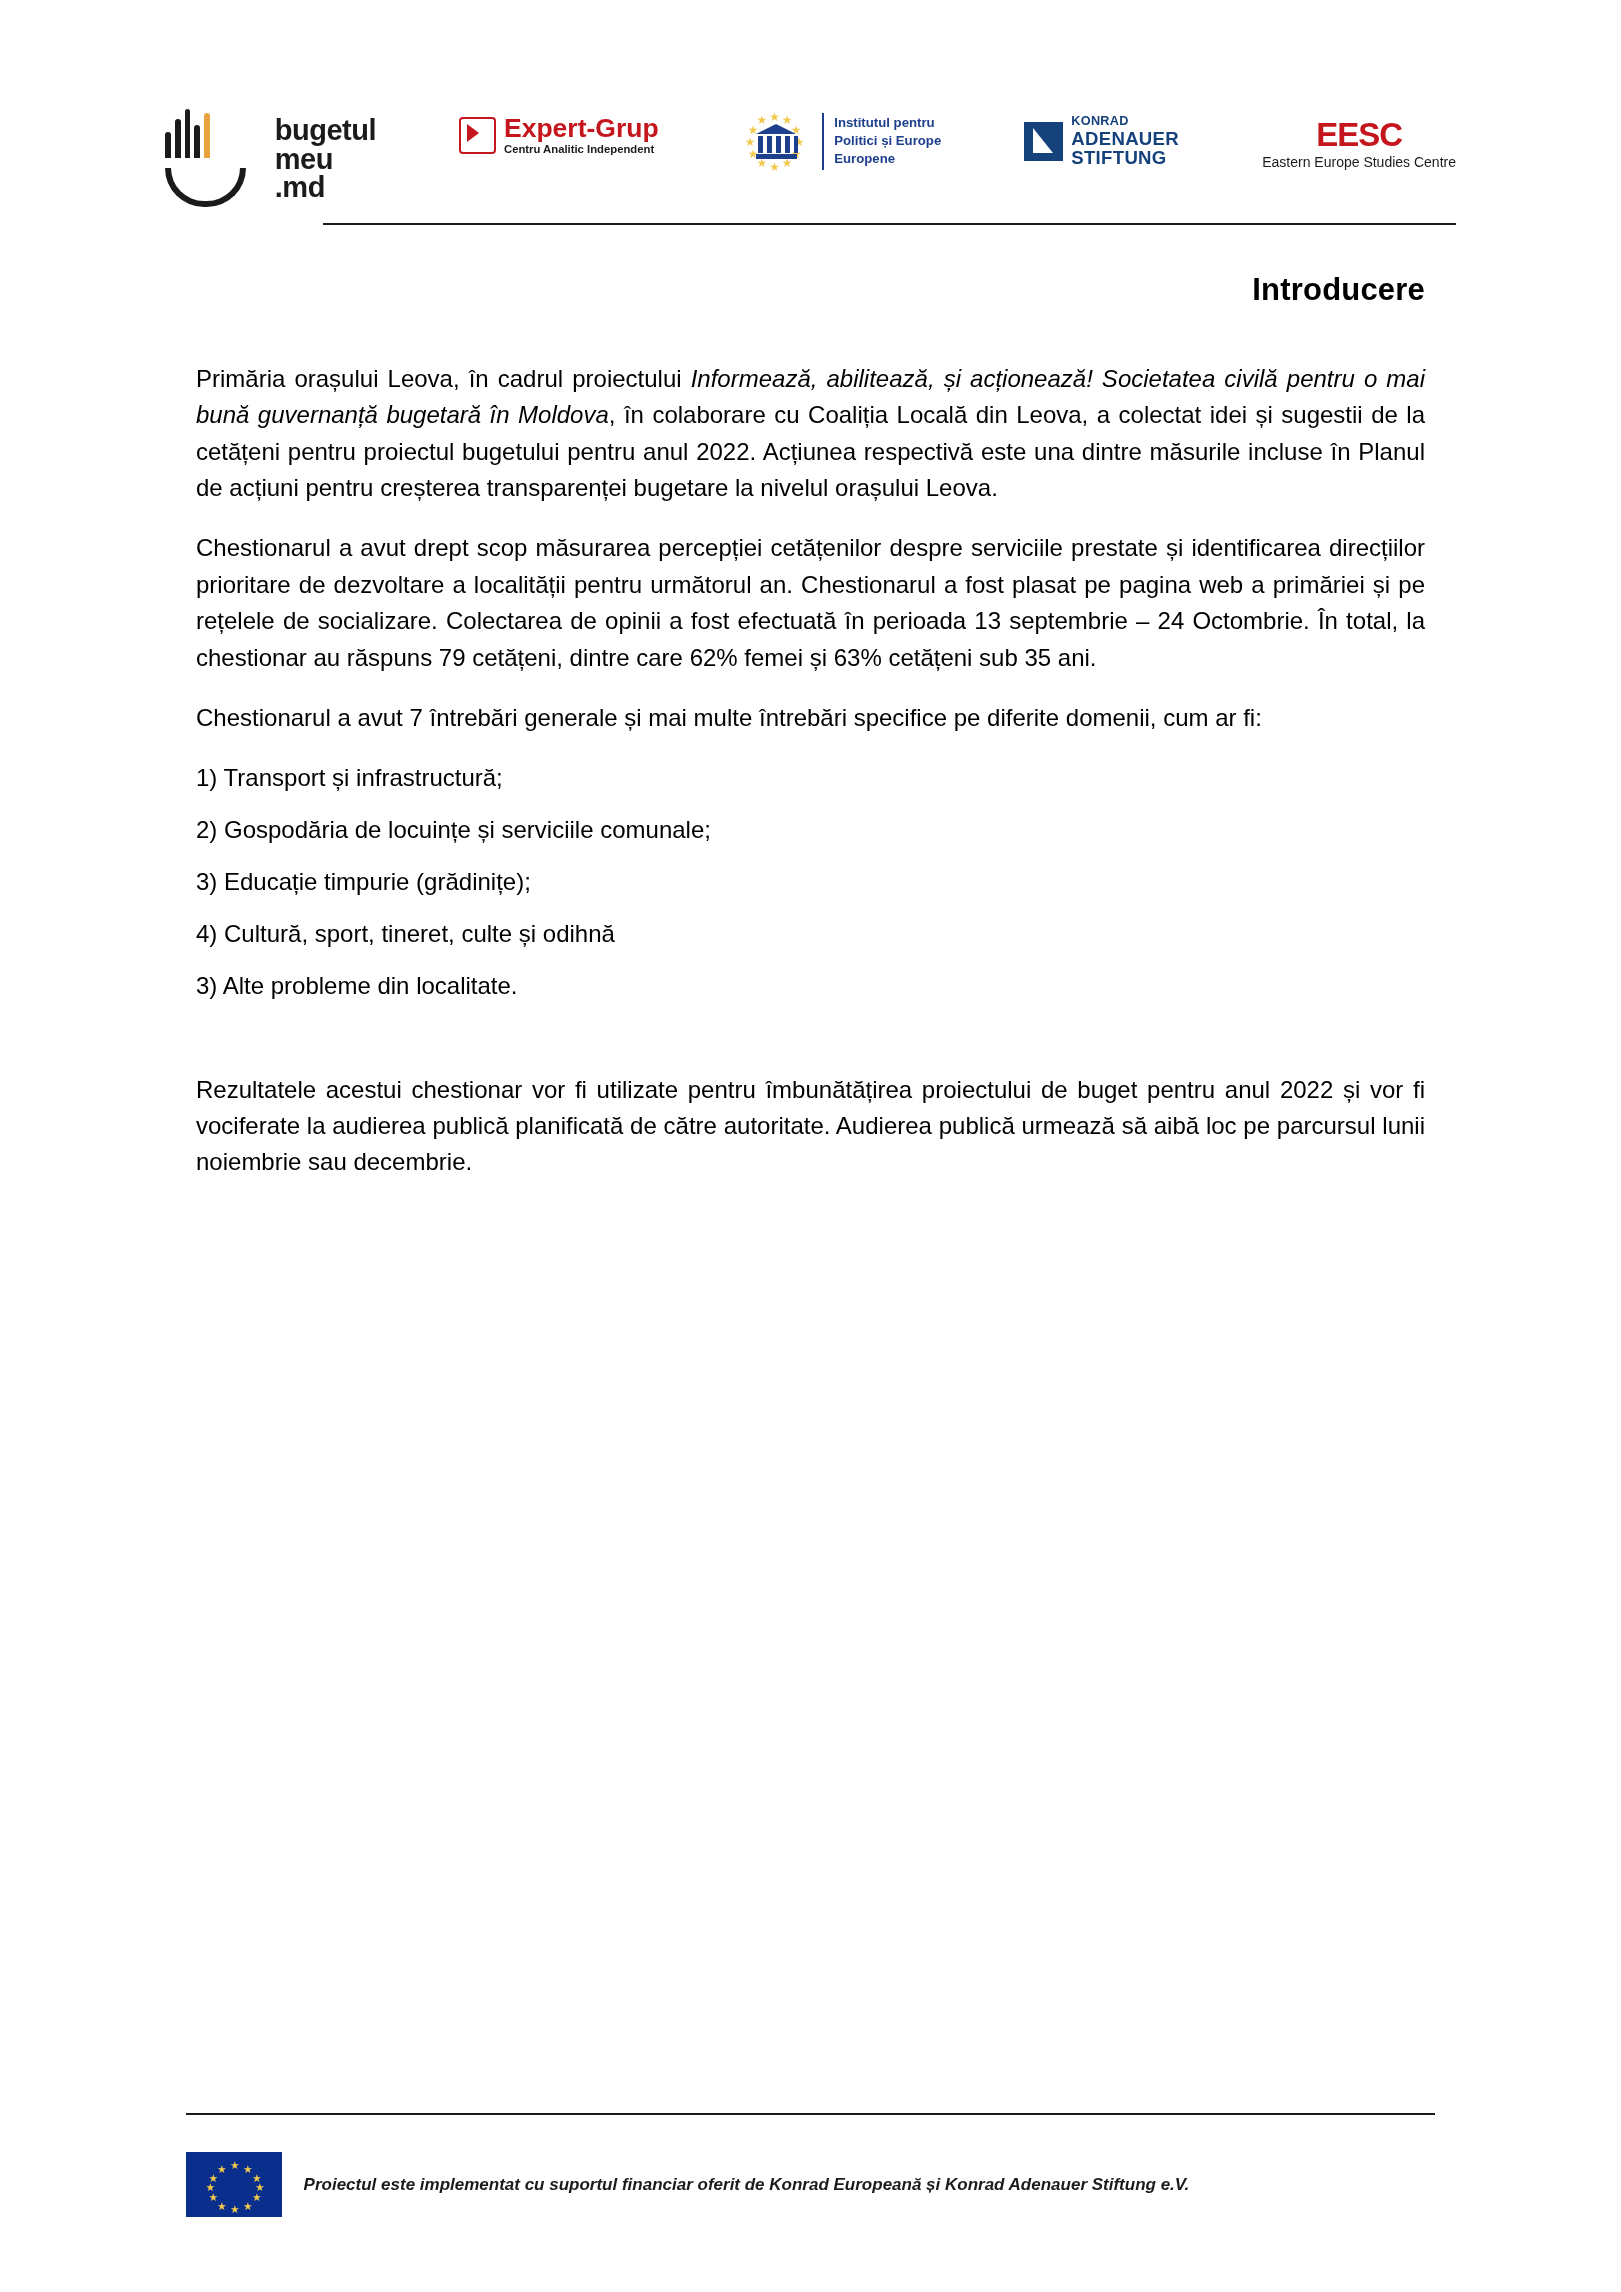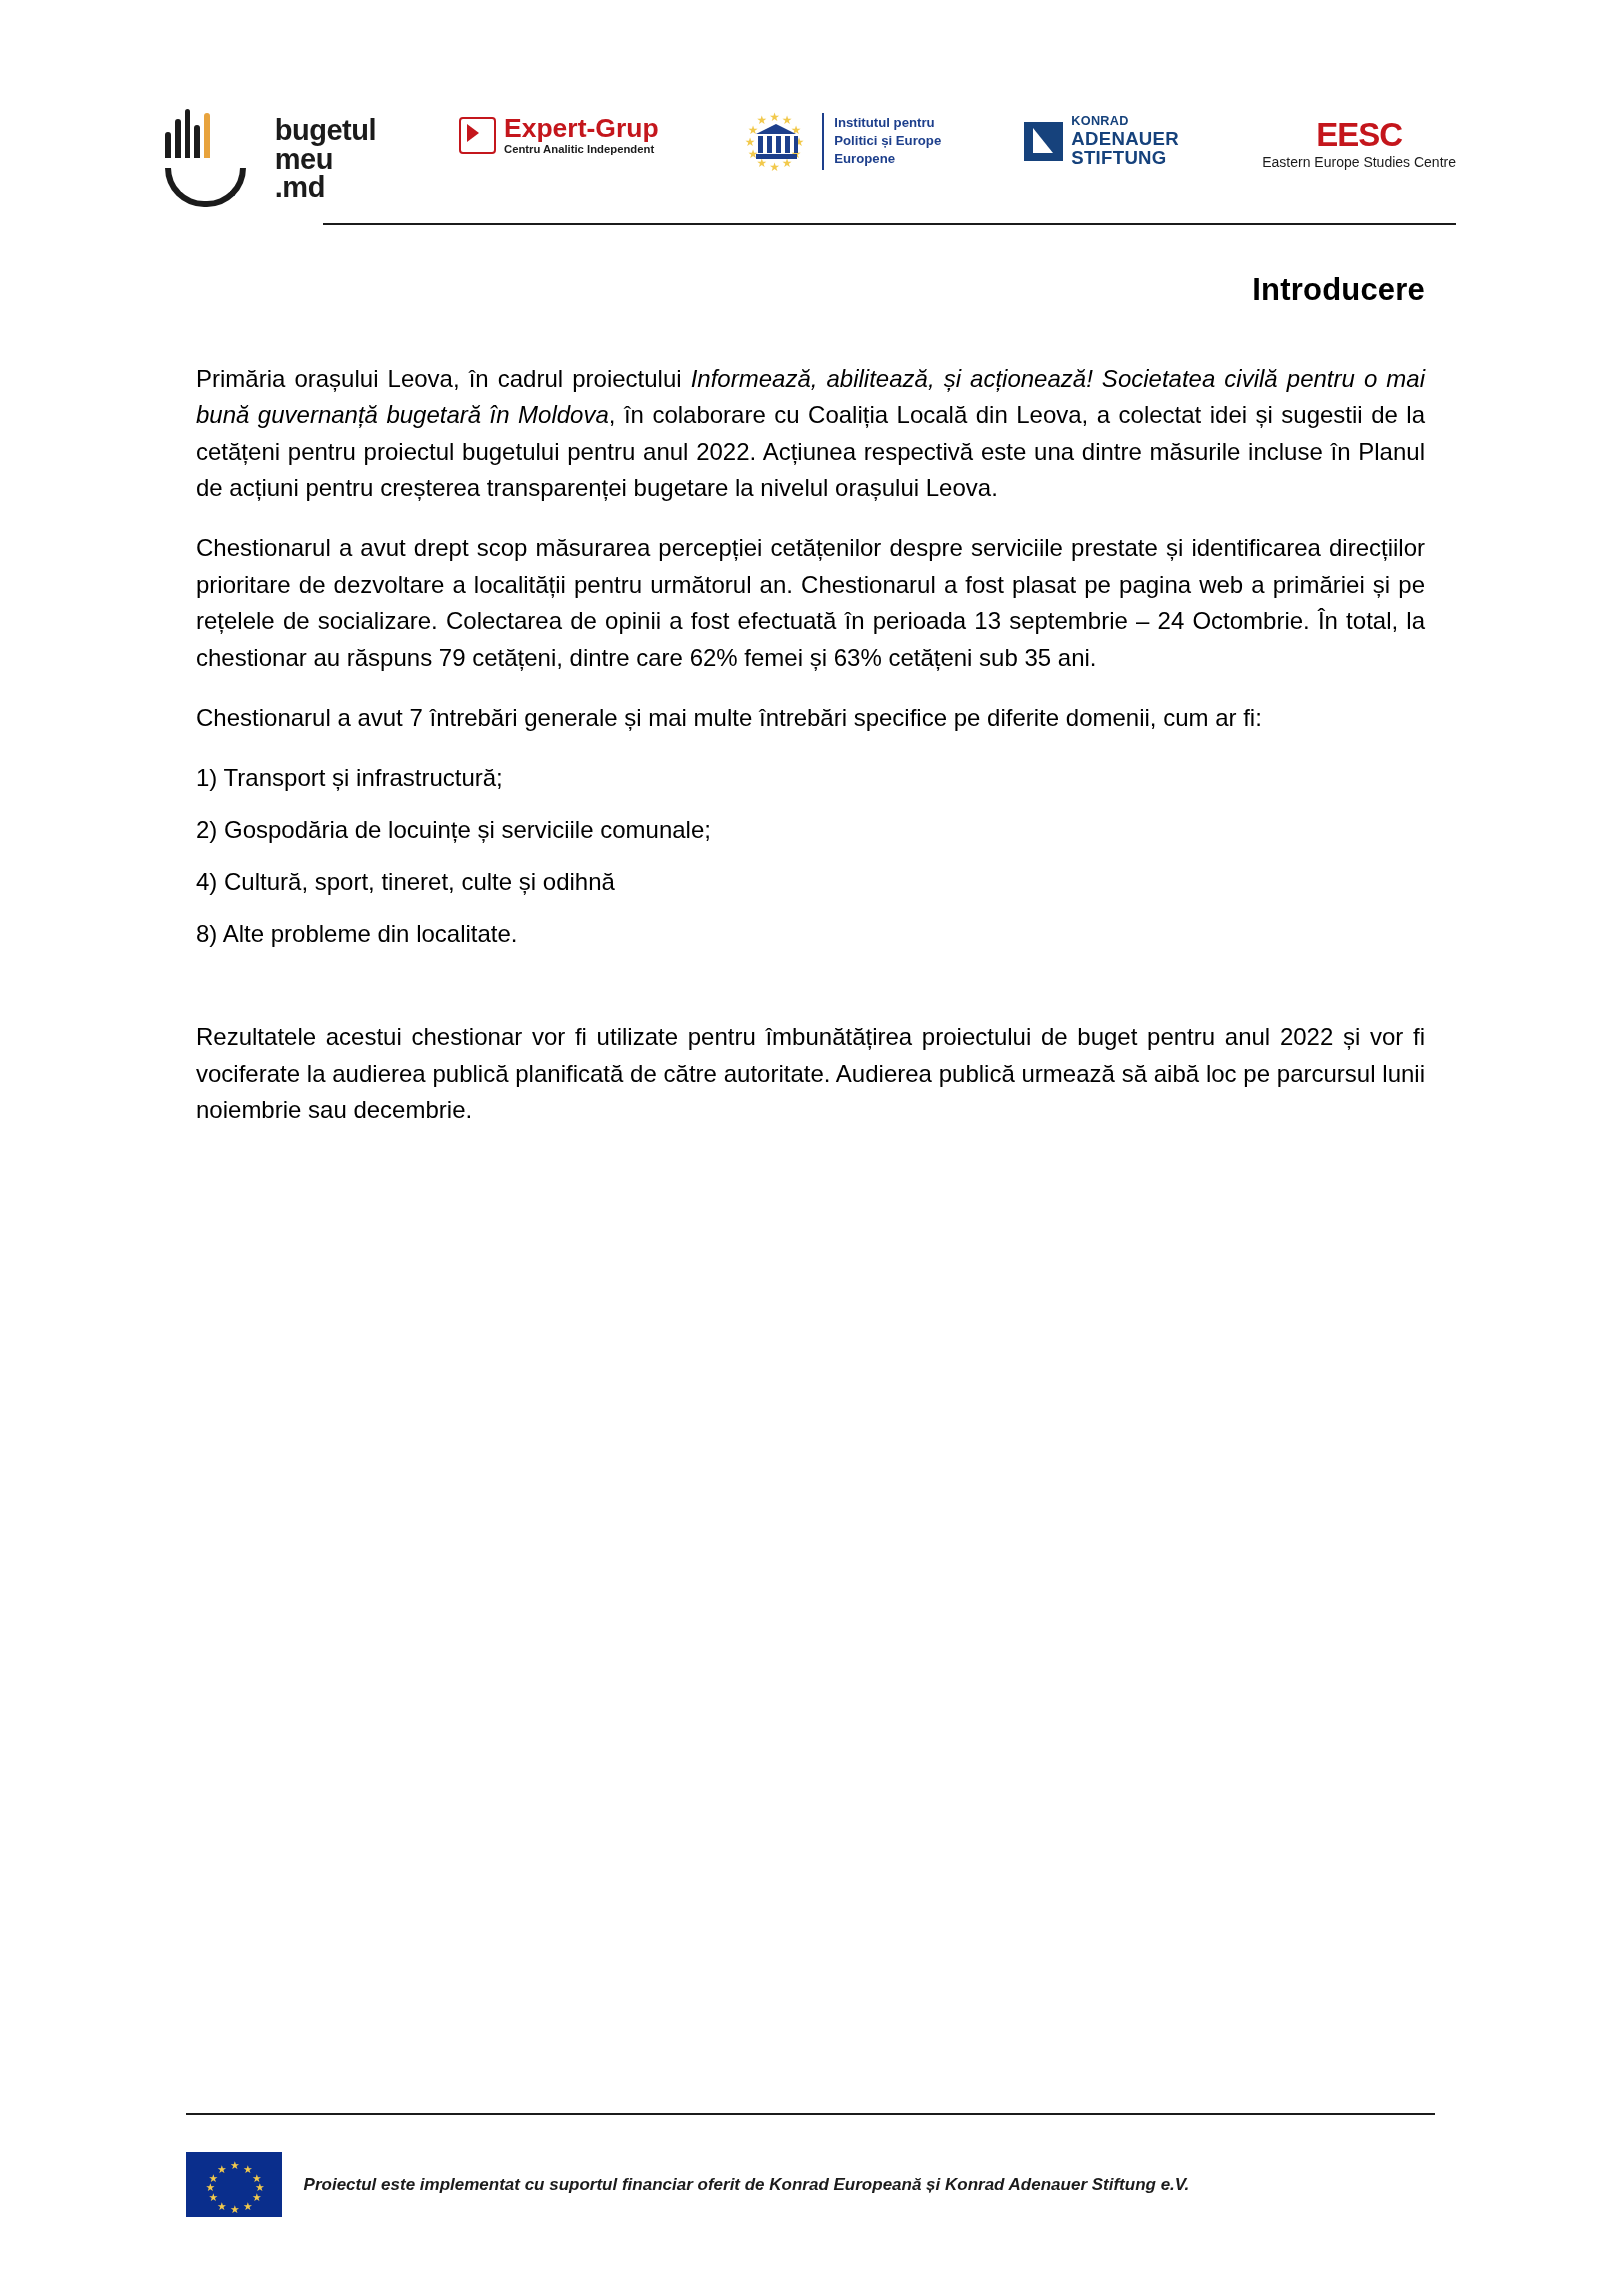--- a/index.html
+++ b/index.html
@@ -324,22 +324,23 @@
       <span>Primăria orașului Leova, în cadrul proiectului </span><em>Informează, abilitează, și acționează! Societatea civilă pentru o mai bună guvernanță bugetară în Moldova</em><span>, în colaborare cu Coaliția Locală din Leova, a colectat idei și sugestii de la cetățeni pentru proiectul bugetului pentru anul 2022. Acțiunea respectivă este una dintre măsurile incluse în Planul de acțiuni pentru creșterea transparenței bugetare la nivelul orașului Leova.</span>
     </p>
 
     <p class="para">Chestionarul a avut drept scop măsurarea percepției cetățenilor despre serviciile prestate și identificarea direcțiilor prioritare de dezvoltare a localității pentru următorul an. Chestionarul a fost plasat pe pagina web a primăriei și pe rețelele de socializare. Colectarea de opinii a fost efectuată în perioada 13 septembrie – 24 Octombrie. În total, la chestionar au răspuns 79 cetățeni, dintre care 62% femei și 63% cetățeni sub 35 ani.</p>
 
     <p class="para">Chestionarul a avut 7 întrebări generale și mai multe întrebări specifice pe diferite domenii, cum ar fi:</p>
 
     <ol class="domains">
       <li>1) Transport și infrastructură;</li>
       <li>2) Gospodăria de locuințe și serviciile comunale;</li>
+      <li>3) Educație timpurie (grădinițe);</li>
       <li>4) Cultură, sport, tineret, culte și odihnă</li>
-      <li>8) Alte probleme din localitate.</li>
+      <li>3) Alte probleme din localitate.</li>
     </ol>
 
     <div class="spacer"></div>
 
     <p class="para">Rezultatele acestui chestionar vor fi utilizate pentru îmbunătățirea proiectului de buget pentru anul 2022 și vor fi vociferate la audierea publică planificată de către autoritate. Audierea publică urmează să aibă loc pe parcursul lunii noiembrie sau decembrie.</p>
 
   </div>
 
   <div class="footer-rule"></div>
 

